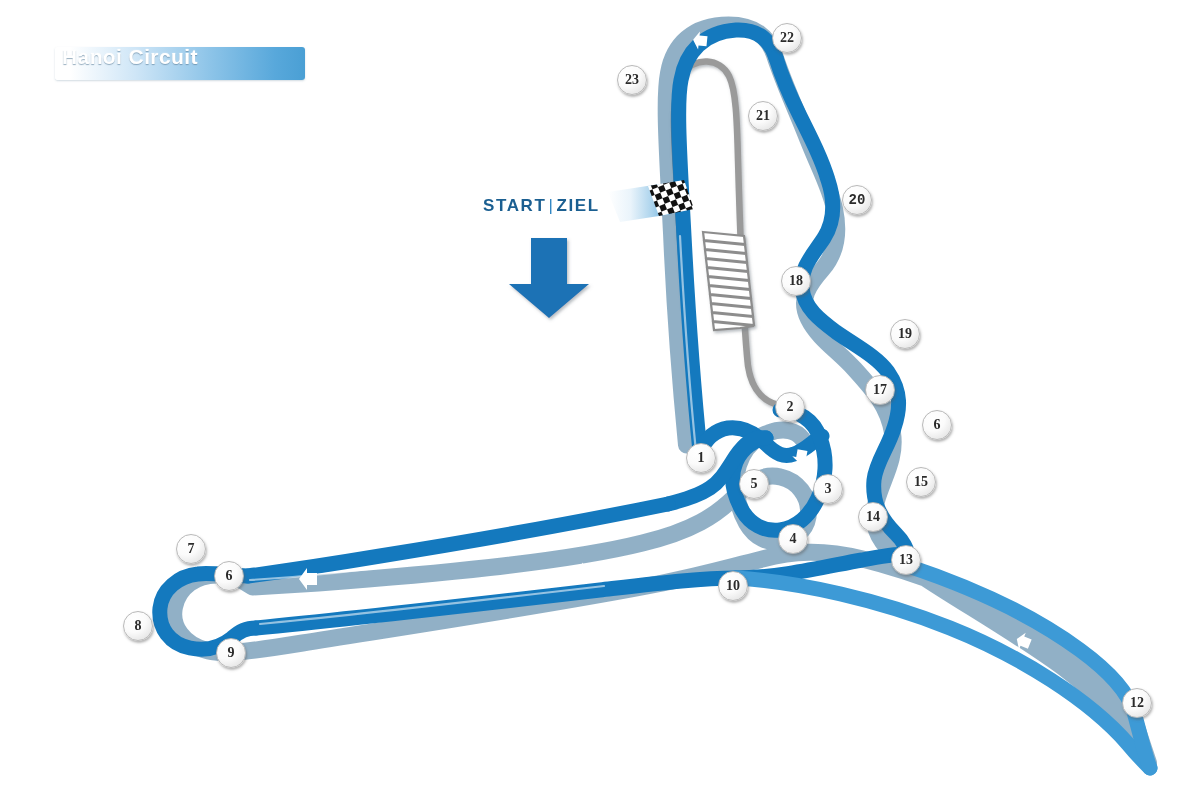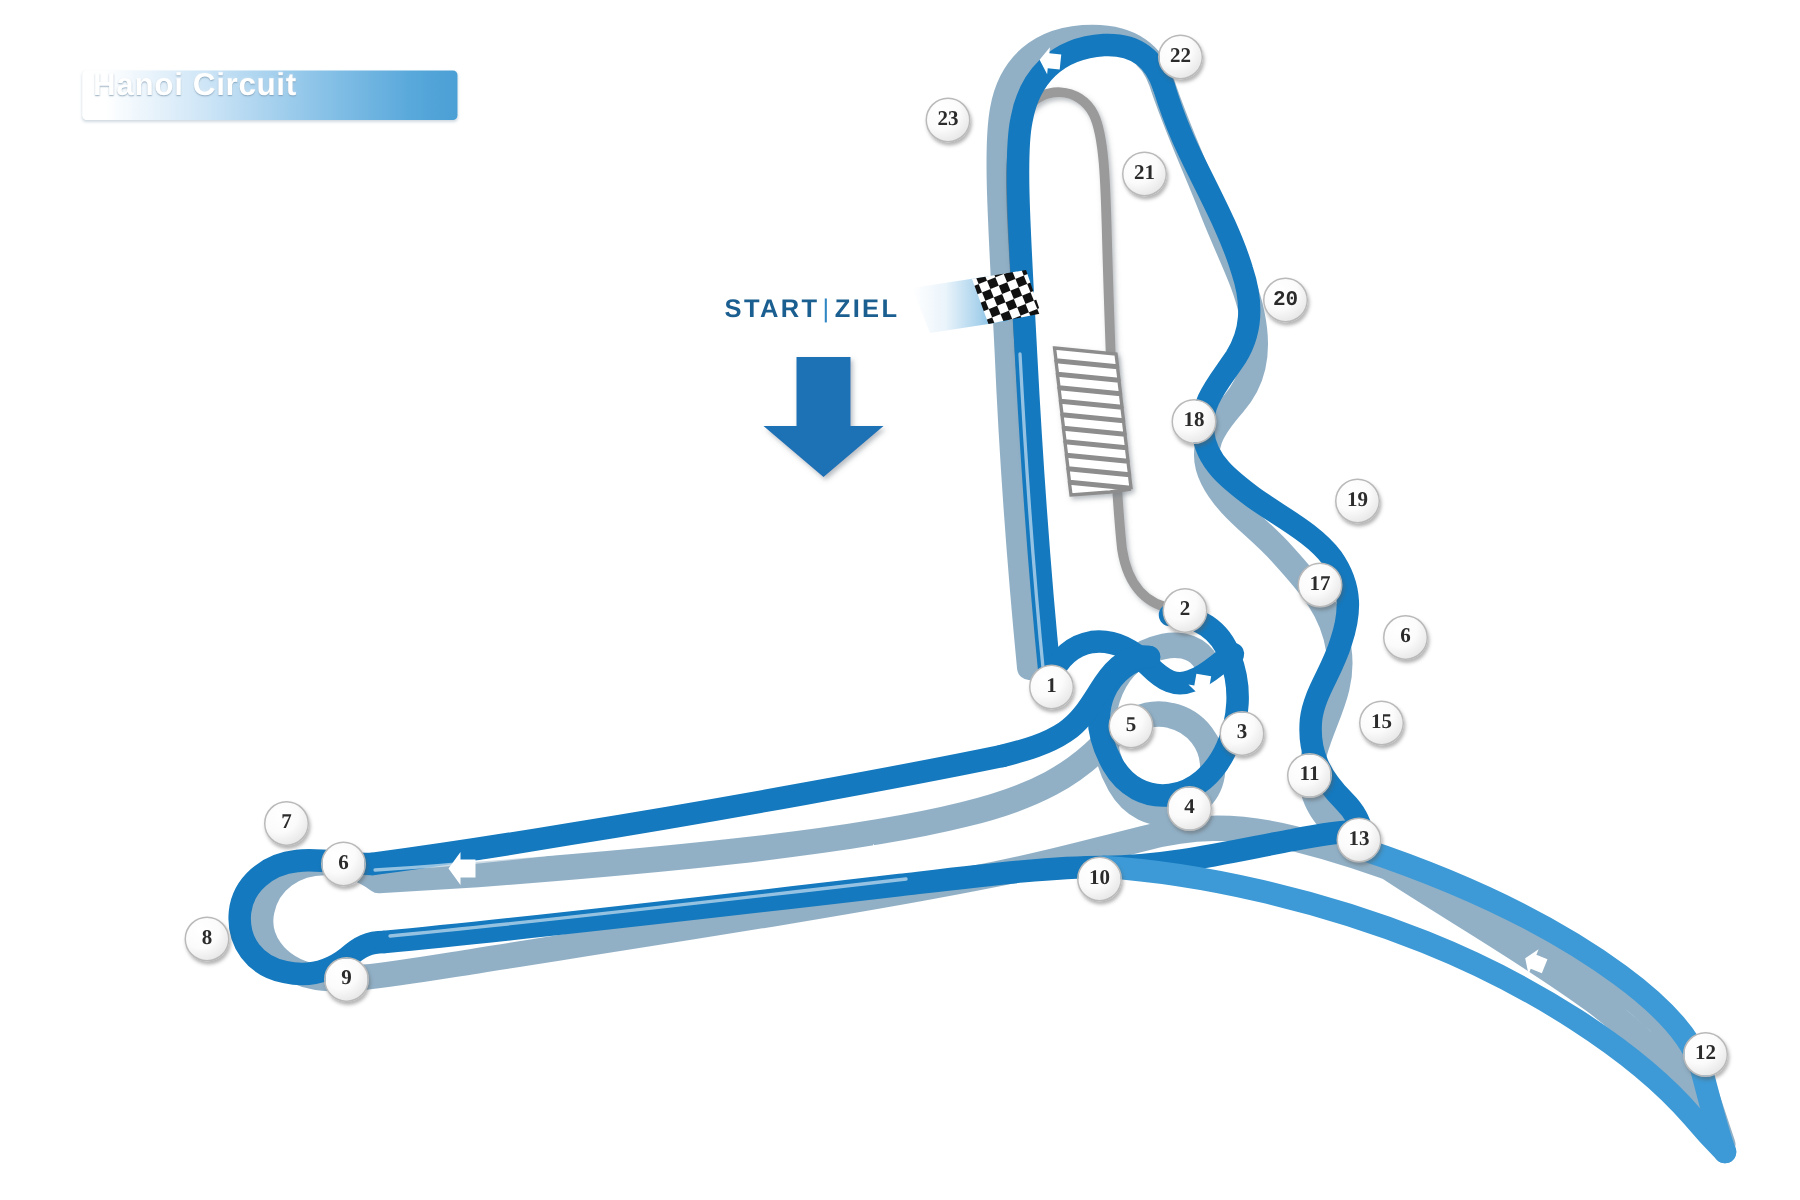--- a/index.html
+++ b/index.html
@@ -307,21 +307,21 @@
       <div class="turn-marker" style="left: 793px; top: 539px;">4</div>
       <div class="turn-marker" style="left: 754px; top: 484px;">5</div>
       <div class="turn-marker" style="left: 229px; top: 576px;">6</div>
       <div class="turn-marker" style="left: 191px; top: 549px;">7</div>
       <div class="turn-marker" style="left: 138px; top: 626px;">8</div>
       <div class="turn-marker" style="left: 231px; top: 653px;">9</div>
       <div class="turn-marker" style="left: 733px; top: 586px;">10</div>
       <div class="turn-marker" style="left: 1149px; top: 762px; margin-top: 48px;">11</div>
       <div class="turn-marker" style="left: 1137px; top: 703px;">12</div>
       <div class="turn-marker" style="left: 906px; top: 560px;">13</div>
-      <div class="turn-marker" style="left: 873px; top: 517px;">11</div>
+      <div class="turn-marker" style="left: 873px; top: 517px;">14</div>
       <div class="turn-marker" style="left: 921px; top: 482px;">15</div>
       <div class="turn-marker" style="left: 937px; top: 425px;">6</div>
       <div class="turn-marker" style="left: 880px; top: 390px;">17</div>
       <div class="turn-marker" style="left: 905px; top: 334px;">19</div>
       <div class="turn-marker" style="left: 796px; top: 281px;">18</div>
       <div class="turn-marker" style="left: 857px; top: 200px; font-family: Liberation Mono, monospace;">20</div>
       <div class="turn-marker" style="left: 763px; top: 116px;">21</div>
       <div class="turn-marker" style="left: 787px; top: 38px;">22</div>
       <div class="turn-marker" style="left: 632px; top: 80px;">23</div>
     </div>

